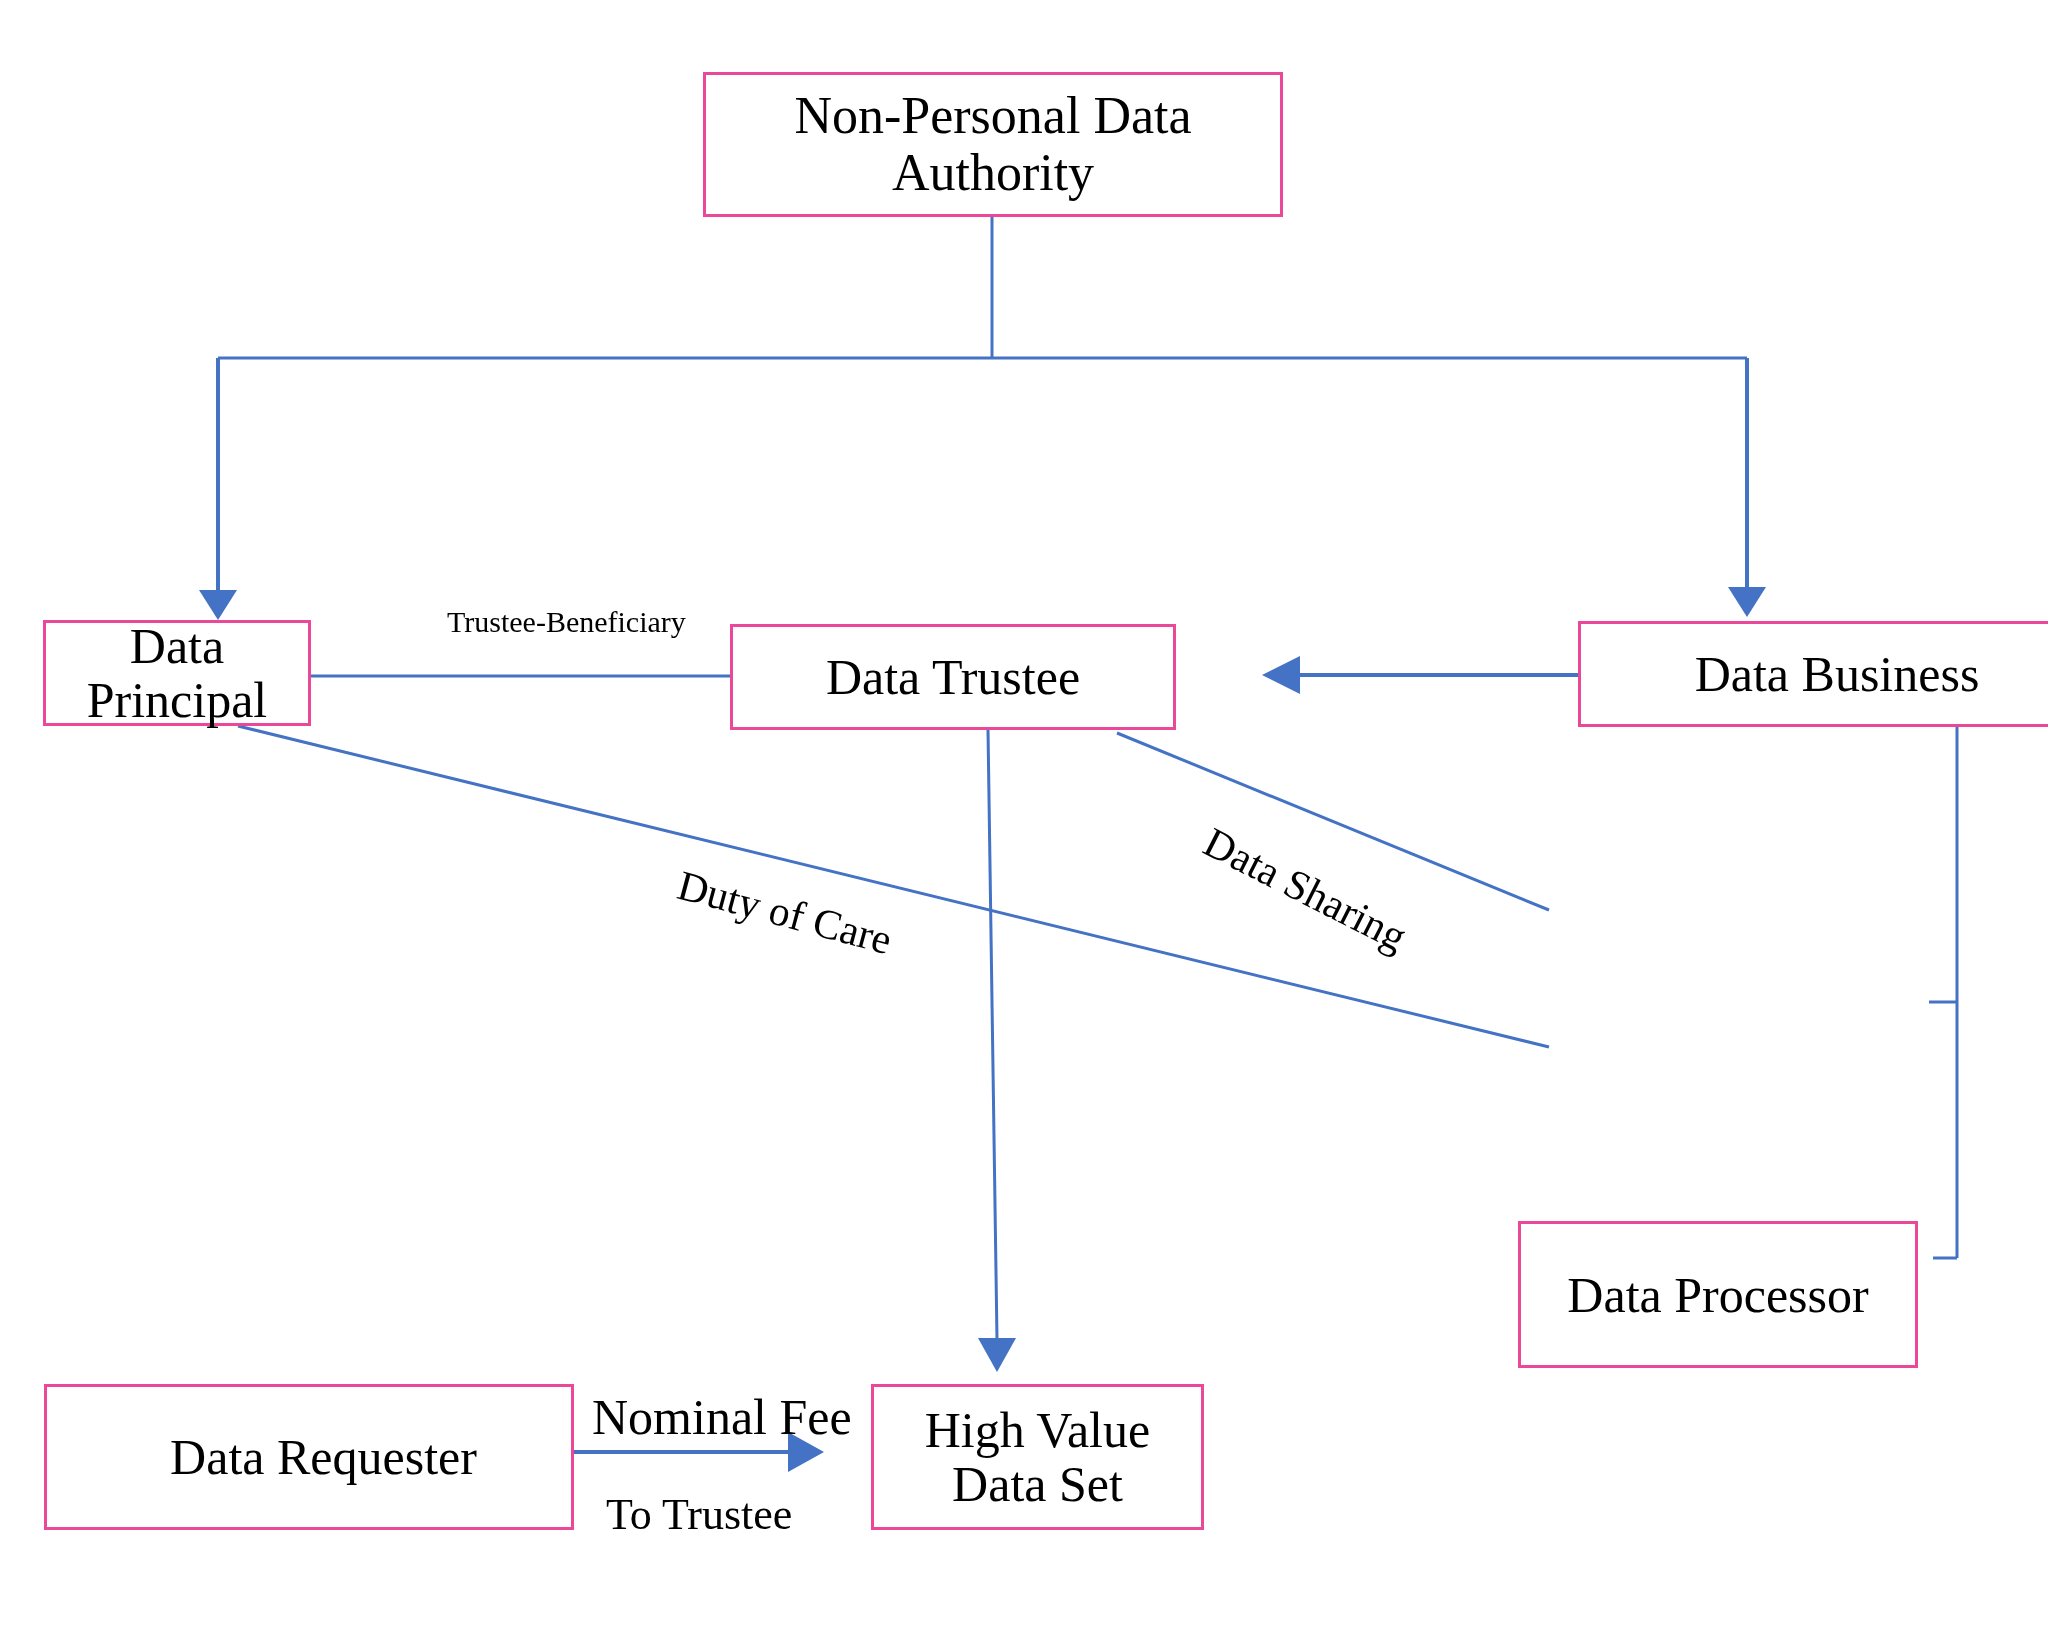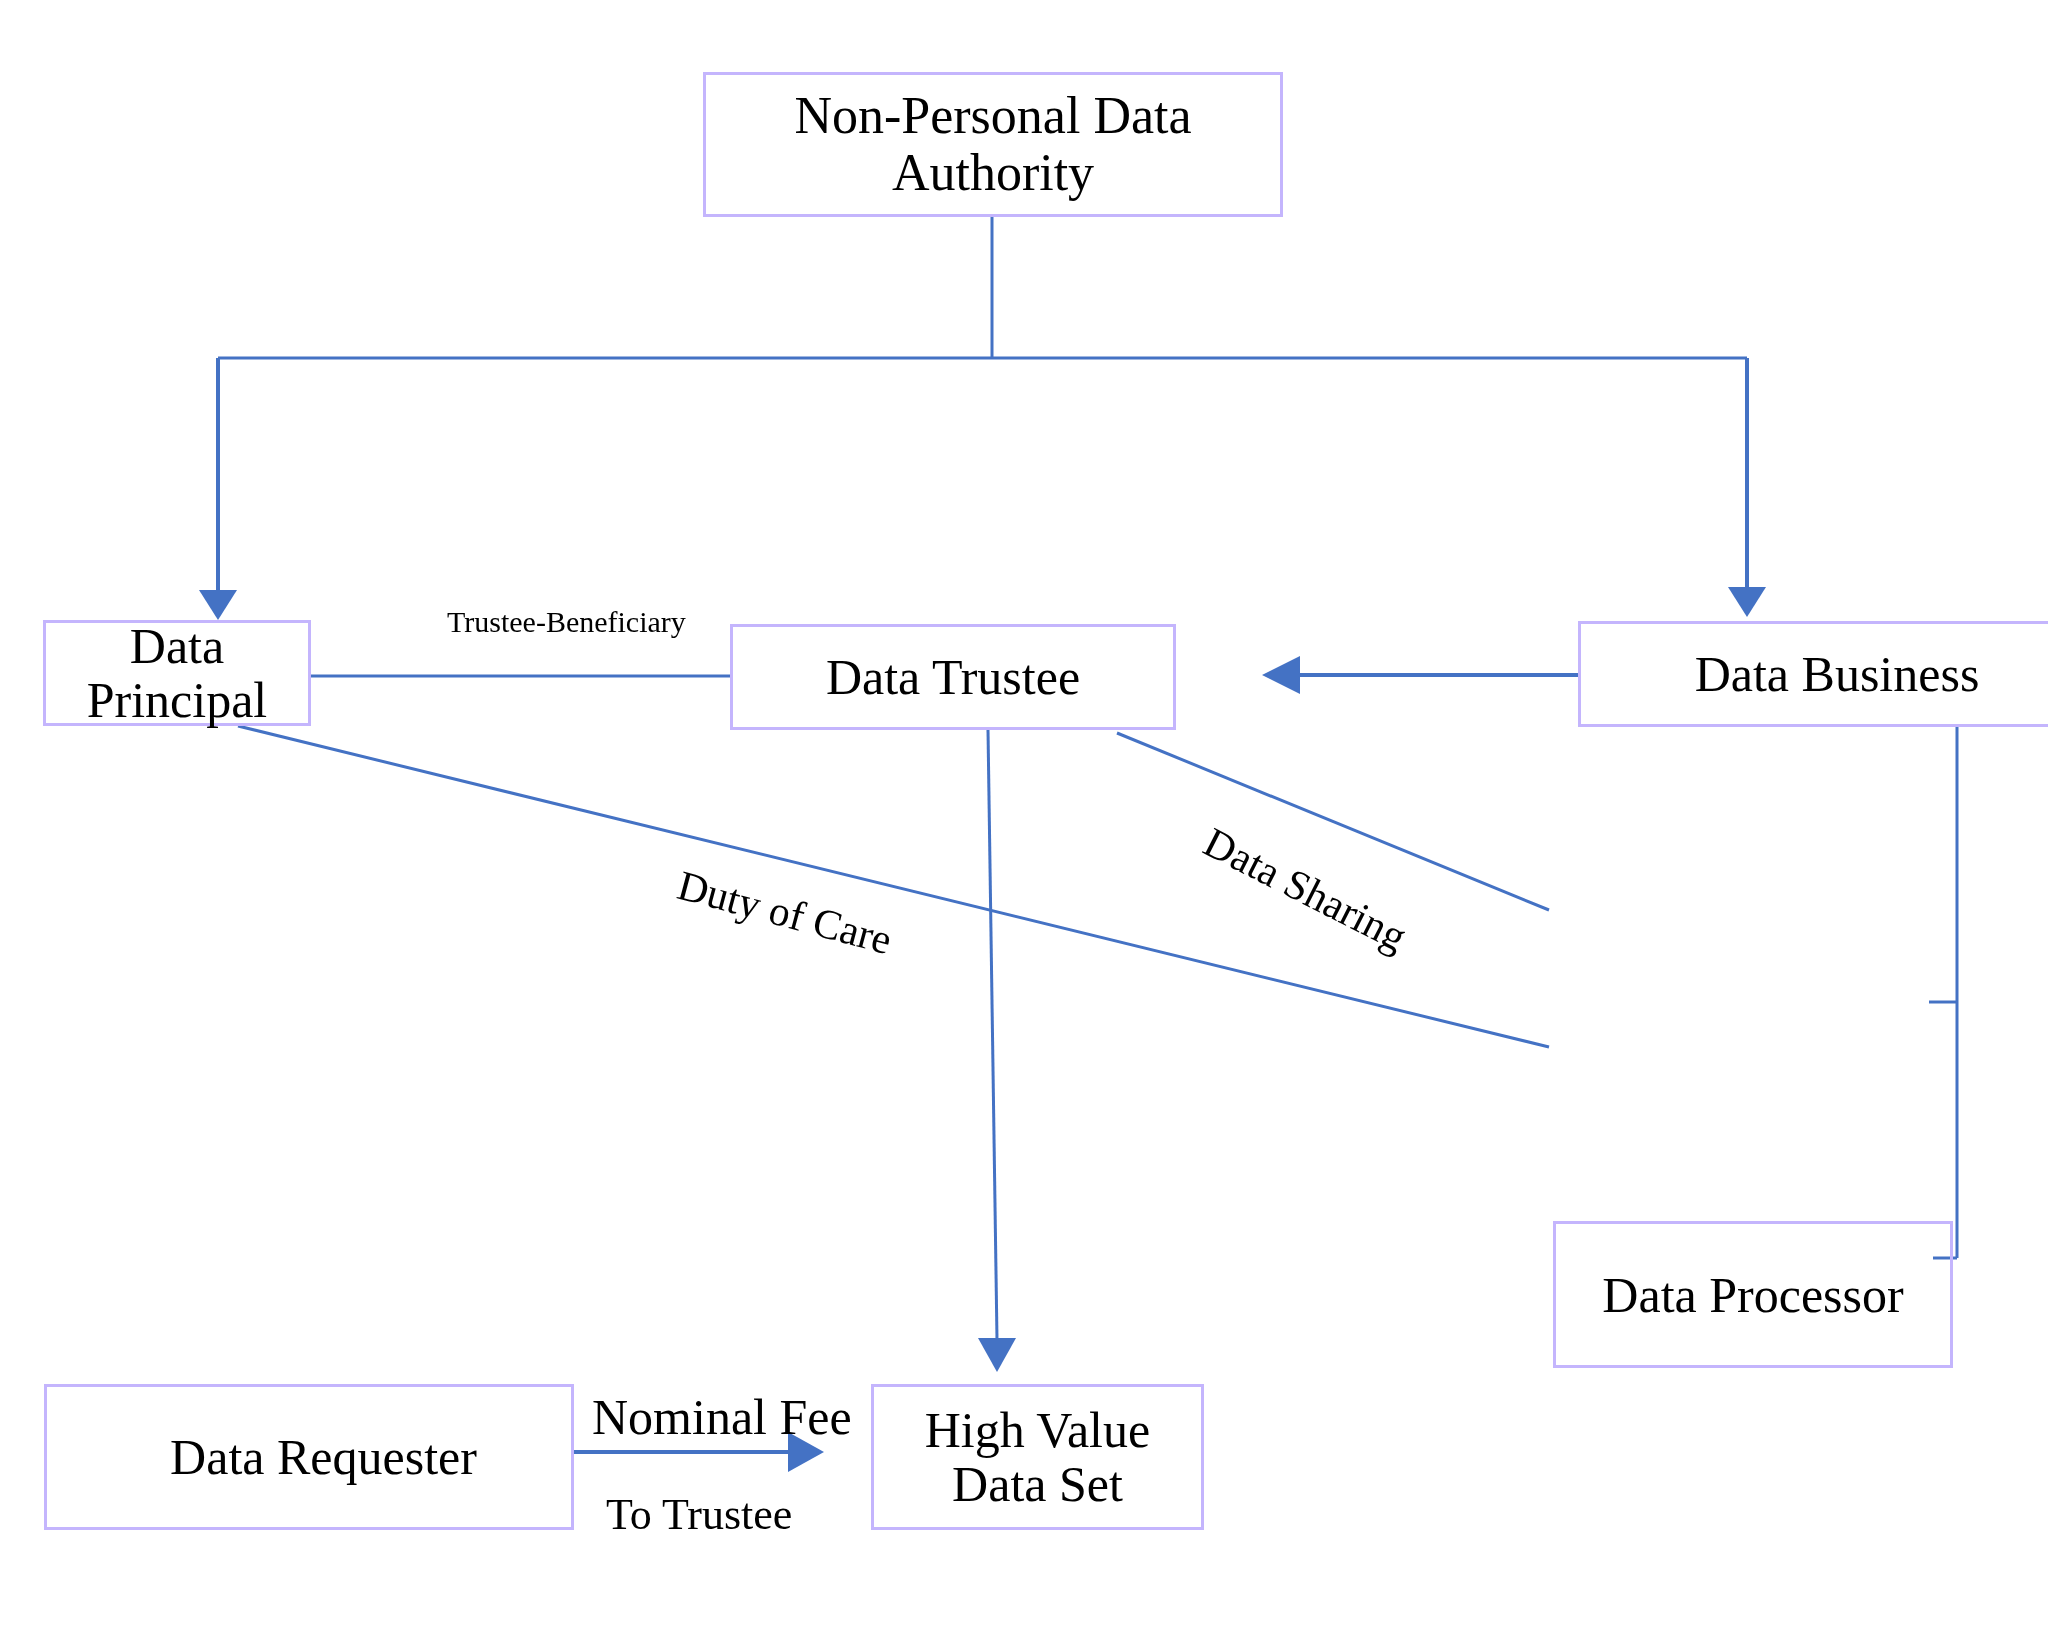--- a/index.html
+++ b/index.html
@@ -19,21 +19,21 @@
     position: absolute;
     left: 0;
     top: 0;
     width: 2048px;
     height: 1628px;
     pointer-events: none;
   }
   .node {
     position: absolute;
     box-sizing: border-box;
-    border: 3px solid #c4b5fd;
+    border: 3px solid #ec4899;
     background: transparent;
     display: flex;
     align-items: center;
     justify-content: center;
     text-align: center;
     color: #000000;
     line-height: 1.08;
     white-space: pre-line;
     z-index: 3;
   }
@@ -102,21 +102,21 @@
 
   <div class="node" style="left:730px; top:624px; width:446px; height:106px; font-size:50px;">
     <span>Data Trustee</span>
   </div>
 
   <div class="node" style="left:1578px; top:621px; width:518px; height:106px; font-size:50px;">
     <span>Data Business</span>
   </div>
 
 
-  <div class="node" style="left:1553px; top:1221px; width:400px; height:147px; font-size:50px;">
+  <div class="node" style="left:1518px; top:1221px; width:400px; height:147px; font-size:50px;">
     <span>Data Processor</span>
   </div>
 
   <div class="node" style="left:44px; top:1384px; width:530px; height:146px; font-size:50px;padding-left:29px;">
     <span>Data Requester</span>
   </div>
 
   <div class="node" style="left:871px; top:1384px; width:333px; height:146px; font-size:50px;">
     <span>High Value
 Data Set</span>

